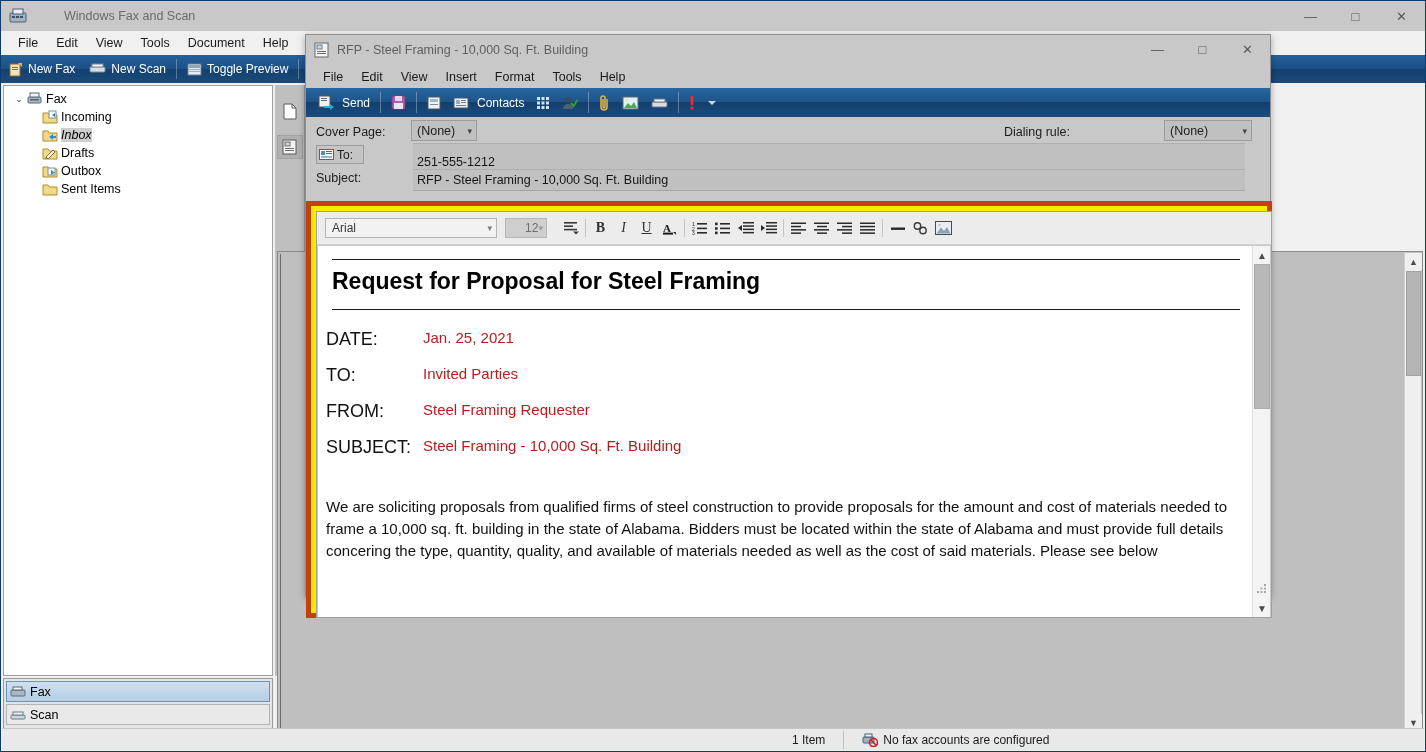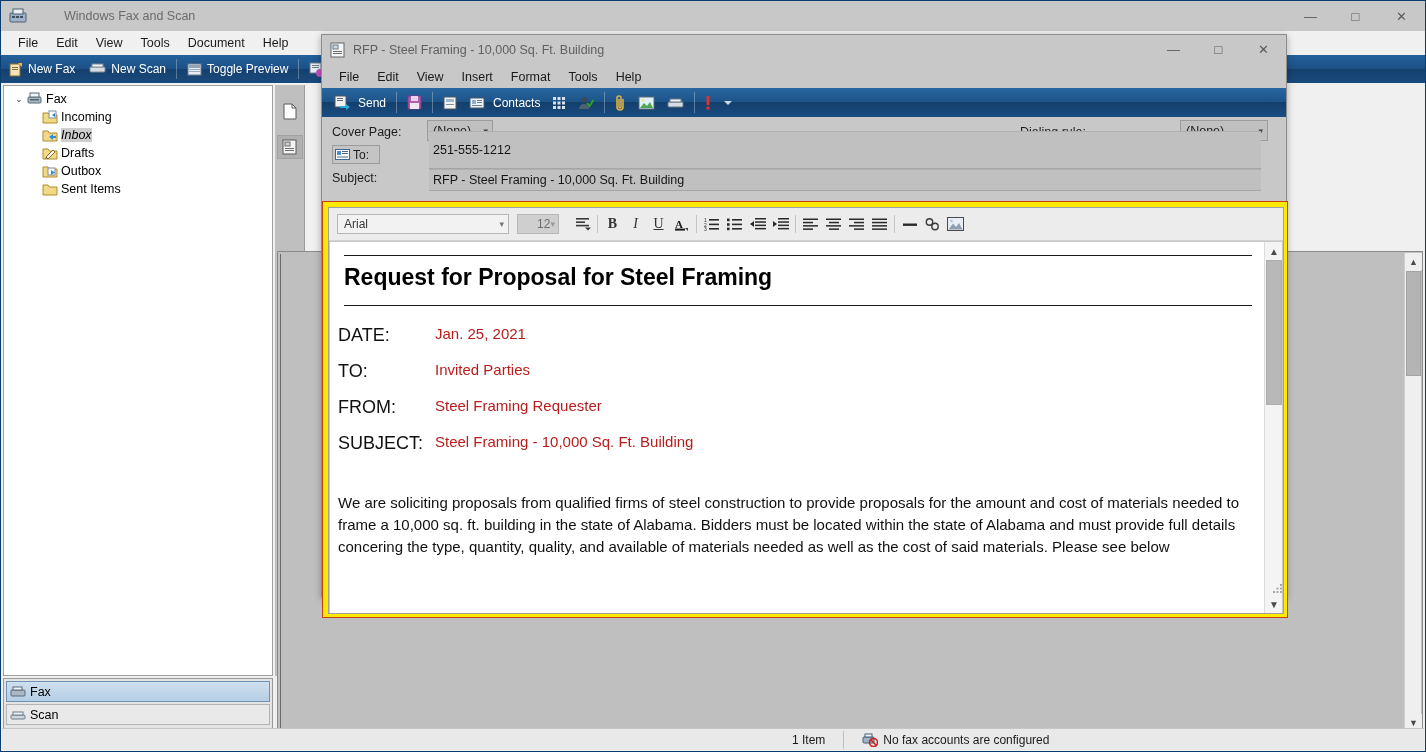--- a/index.html
+++ b/index.html
@@ -175,21 +175,20 @@
   .sb-cell { padding: 0 10px; height: 22px; display: flex; align-items: center; gap: 5px; }
   .sb-div { width: 1px; height: 18px; background: #c0c0c0; }
 
   
   #compose-window {
     position: absolute; left: 305px; top: 34px;
     width: 966px; height: 563px;
     background: #c8c8c8;
     border: 1px solid #8d8d8d;
     box-shadow: 0 2px 7px rgba(0,0,0,0.30);
-    margin-left: 16px;
   }
   .cw-titlebar {
     position: absolute; left: 0; top: 0;
     width: 964px; height: 30px;
     background: #c8c8c8;
     display: flex; align-items: center;
   }
   .cw-title-text { margin-left: 8px; font-size: 12.5px; color: #606060; }
   .cw-winbtns { position: absolute; right: 0; top: 0; display: flex; }
   .cw-winbtn {
@@ -249,21 +248,21 @@
     background: #c4c4c4; border: 1px solid #9c9c9c;
     display: flex; align-items: center; gap: 3px;
     font-size: 12px; color: #1c1c1c;
     padding-left: 2px;
   }
 
   
   #editor-highlight {
     position: absolute; left: 0px; top: 166px;
     width: 966px; height: 417px;
-    border: 1px solid #c2410c;
+    border: 5px solid #c2410c;
     background: #ffe900;
   }
   #editor-box {
     position: absolute; left: 5px; top: 5px;
     width: 956px; height: 407px;
     background: #c8c8c8;
     border: 1px solid #a0a0a0;
   }
   .ed-toolbar {
     position: absolute; left: 0; top: 0;
@@ -721,21 +720,21 @@
         <svg class="svgicon" width="15" height="11" viewBox="0 0 15 11">
           <rect x="0.5" y="0.5" width="14" height="10" fill="#ffffff" stroke="#3a6a9a"></rect>
           <rect x="2" y="2" width="4" height="4" fill="#4a8fc8"></rect>
           <rect x="7" y="2" width="6" height="1" fill="#4a6a86"></rect>
           <rect x="7" y="4" width="6" height="1" fill="#4a6a86"></rect>
           <rect x="2" y="7.5" width="11" height="1" fill="#4a6a86"></rect>
         </svg>
       </span>
       <span>To:</span>
     </div>
-    <input class="fld-input" style="left: 107px; top: 14px; width: 832px; height: 38px;" value="251-555-1212">
+    <input class="fld-input" style="left: 107px; top: 26px; width: 832px; height: 38px;" value="251-555-1212">
 
     <div class="fld-label" style="left:10px; top:54px;">Subject:</div>
     <input class="fld-input" style="left: 107px; top: 52px; width: 832px; height: 22px;" value="RFP - Steel Framing - 10,000 Sq. Ft. Building">
   </div>
 
   <div id="editor-highlight">
     <div id="editor-box">
 
       <div class="ed-toolbar">
         <div class="ed-font-combo">

